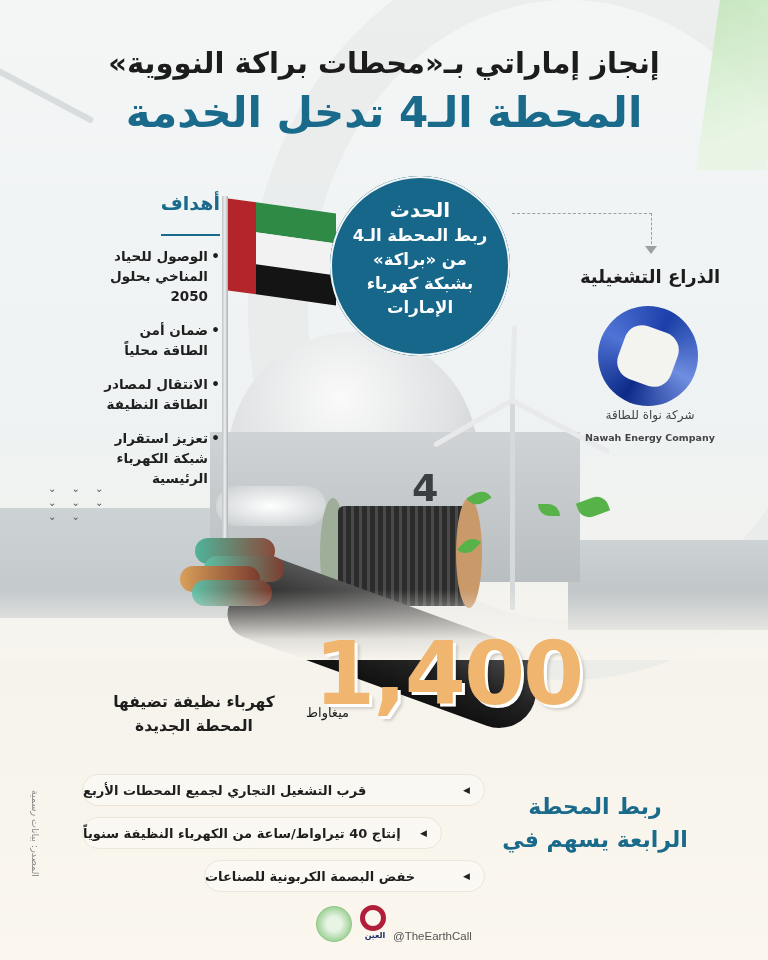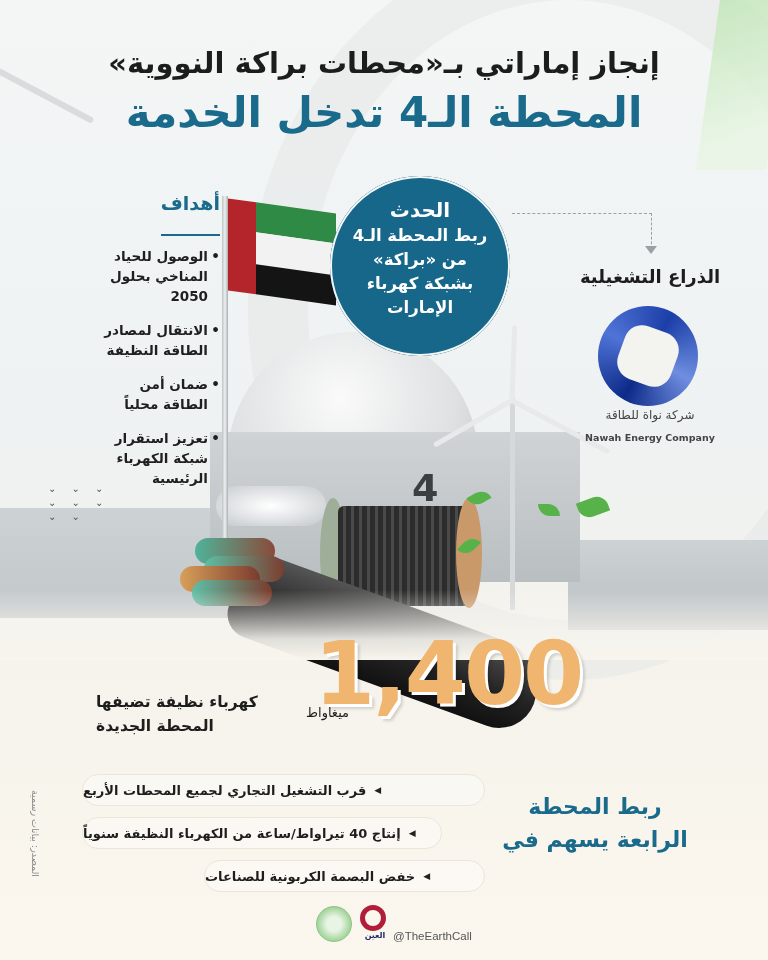--- a/index.html
+++ b/index.html
@@ -94,28 +94,28 @@
   .logo-inner { position:absolute; left:22px; top:22px; width:56px; height:56px; border-radius:18px;
                 background:#f3f3ef; transform:rotate(20deg); }
   .logo-ar { position:absolute; left:580px; top:408px; width:140px; text-align:center; font-size:12px; color:#444; }
   .logo-en { position:absolute; left:580px; top:432px; width:140px; text-align:center; font-size:9.5px; font-weight:bold; color:#444; }
 
   
   .big-num { position:absolute; left:314px; top:622px; font-size:88px; font-weight:bold; color:#f0b56e;
              font-family:"DejaVu Sans", sans-serif; letter-spacing:-2px;
              text-shadow:3px 3px 0 #ffffff, 5px 5px 3px rgba(0,0,0,0.15); }
   .unit { position:absolute; left:306px; top:705px; font-size:13px; font-weight:normal; color:#1d1d1d; }
-  .big-caption { position:absolute; left:96px; top:690px; width:196px; text-align:left;
+  .big-caption { position:absolute; left:96px; top:690px; width:196px; text-align:center;
                  font-size:15.5px; font-weight:bold; color:#1d1d1d; line-height:24px; }
 
   
   .contrib-title { position:absolute; left:500px; top:790px; width:190px; text-align:center;
                    font-size:22px; font-weight:bold; color:#1a6a8c; line-height:33px; }
   .pill { position:absolute; height:32px; border:1px solid #ece6da; border-radius:16px; background:rgba(255,255,255,0.35);
-          display:flex; align-items:center; justify-content:flex-start; padding-right:14px; box-sizing:border-box; }
+          display:flex; align-items:center; justify-content:space-between; padding-right:14px; box-sizing:border-box; }
   .pill-text { font-size:13px; font-weight:bold; color:#1e1e1e; }
   .pill-arrow { font-size:9px; margin-left:8px; color:#222; }
 
   .source { position:absolute; left:30px; top:790px; writing-mode:vertical-rl; font-size:9.5px; color:#888; }
 
   
   .footer-logo1 { position:absolute; left:316px; top:906px; width:34px; height:34px; border-radius:50%;
                   background:radial-gradient(circle,#e8f4e4 30%,#6dbb63 100%); border:1px solid #8cc684; }
   .footer-logo2 { position:absolute; left:360px; top:905px; width:26px; height:26px; border-radius:50%;
                   border:5px solid #b11e3a; box-sizing:border-box; }
@@ -169,22 +169,22 @@
   <div class="leaf" style="left:538px;top:504px;"></div>
   <div class="leaf" style="left:578px;top:498px;width:30px;height:18px;transform:rotate(-20deg);"></div>
   <div class="leaf" style="left:458px;top:540px;transform:rotate(-45deg);"></div>
 
   <div class="fog"></div>
 
   <div class="goals rtl">
     <div class="goals-title">أهداف</div>
     <ul>
       <li>الوصول للحياد المناخي بحلول 2050</li>
+      <li>ضمان أمن الطاقة محلياً</li>
       <li>الانتقال لمصادر الطاقة النظيفة</li>
-      <li>ضمان أمن الطاقة محلياً</li>
       <li>تعزيز استقرار شبكة الكهرباء الرئيسية</li>
     </ul>
   </div>
 
   <div class="event rtl">
     <div class="event-title">الحدث</div>
     <div class="event-body">ربط المحطة الـ4 من «براكة» بشبكة كهرباء الإمارات</div>
   </div>
 
   <div class="connector"></div>

